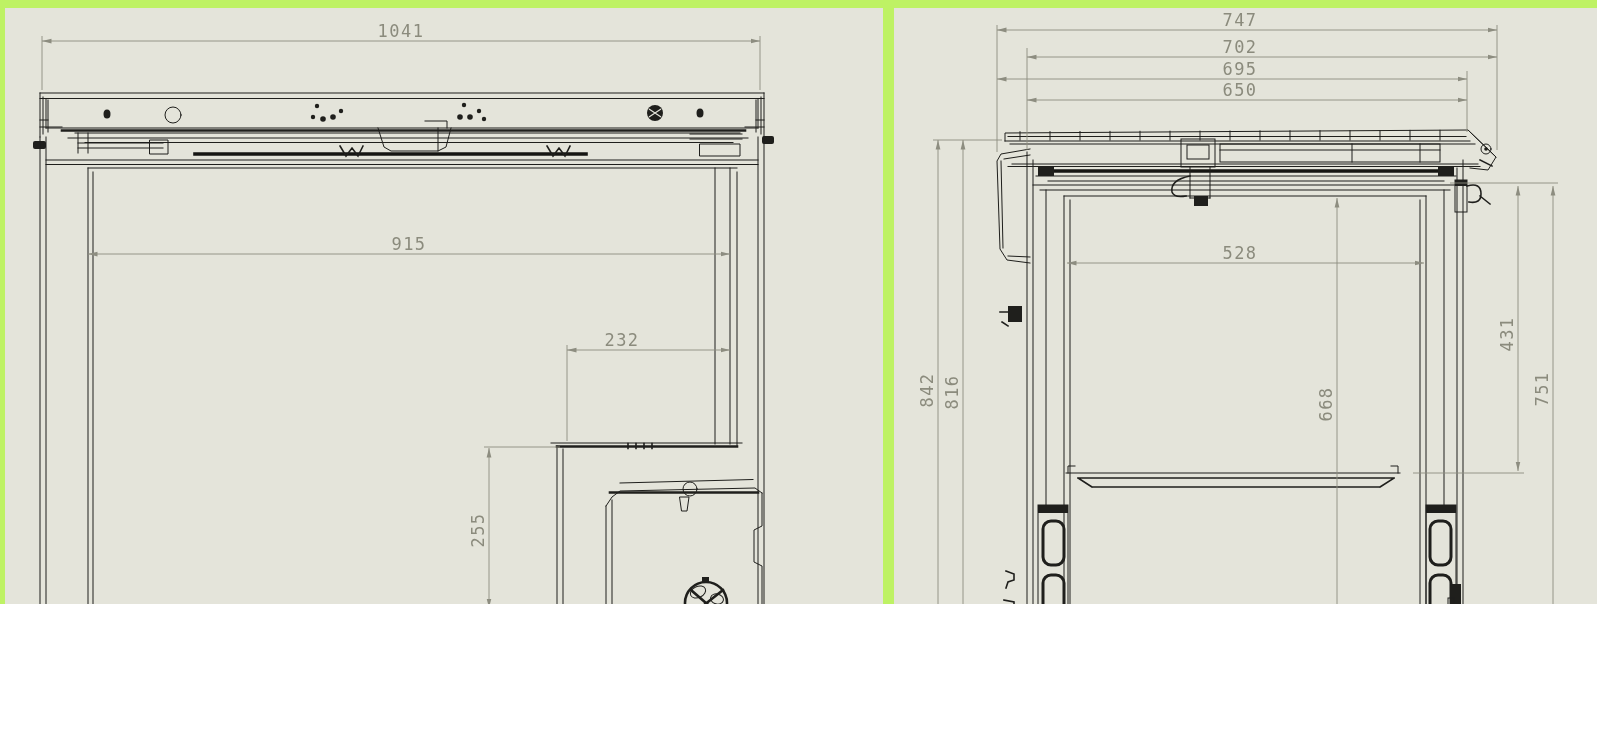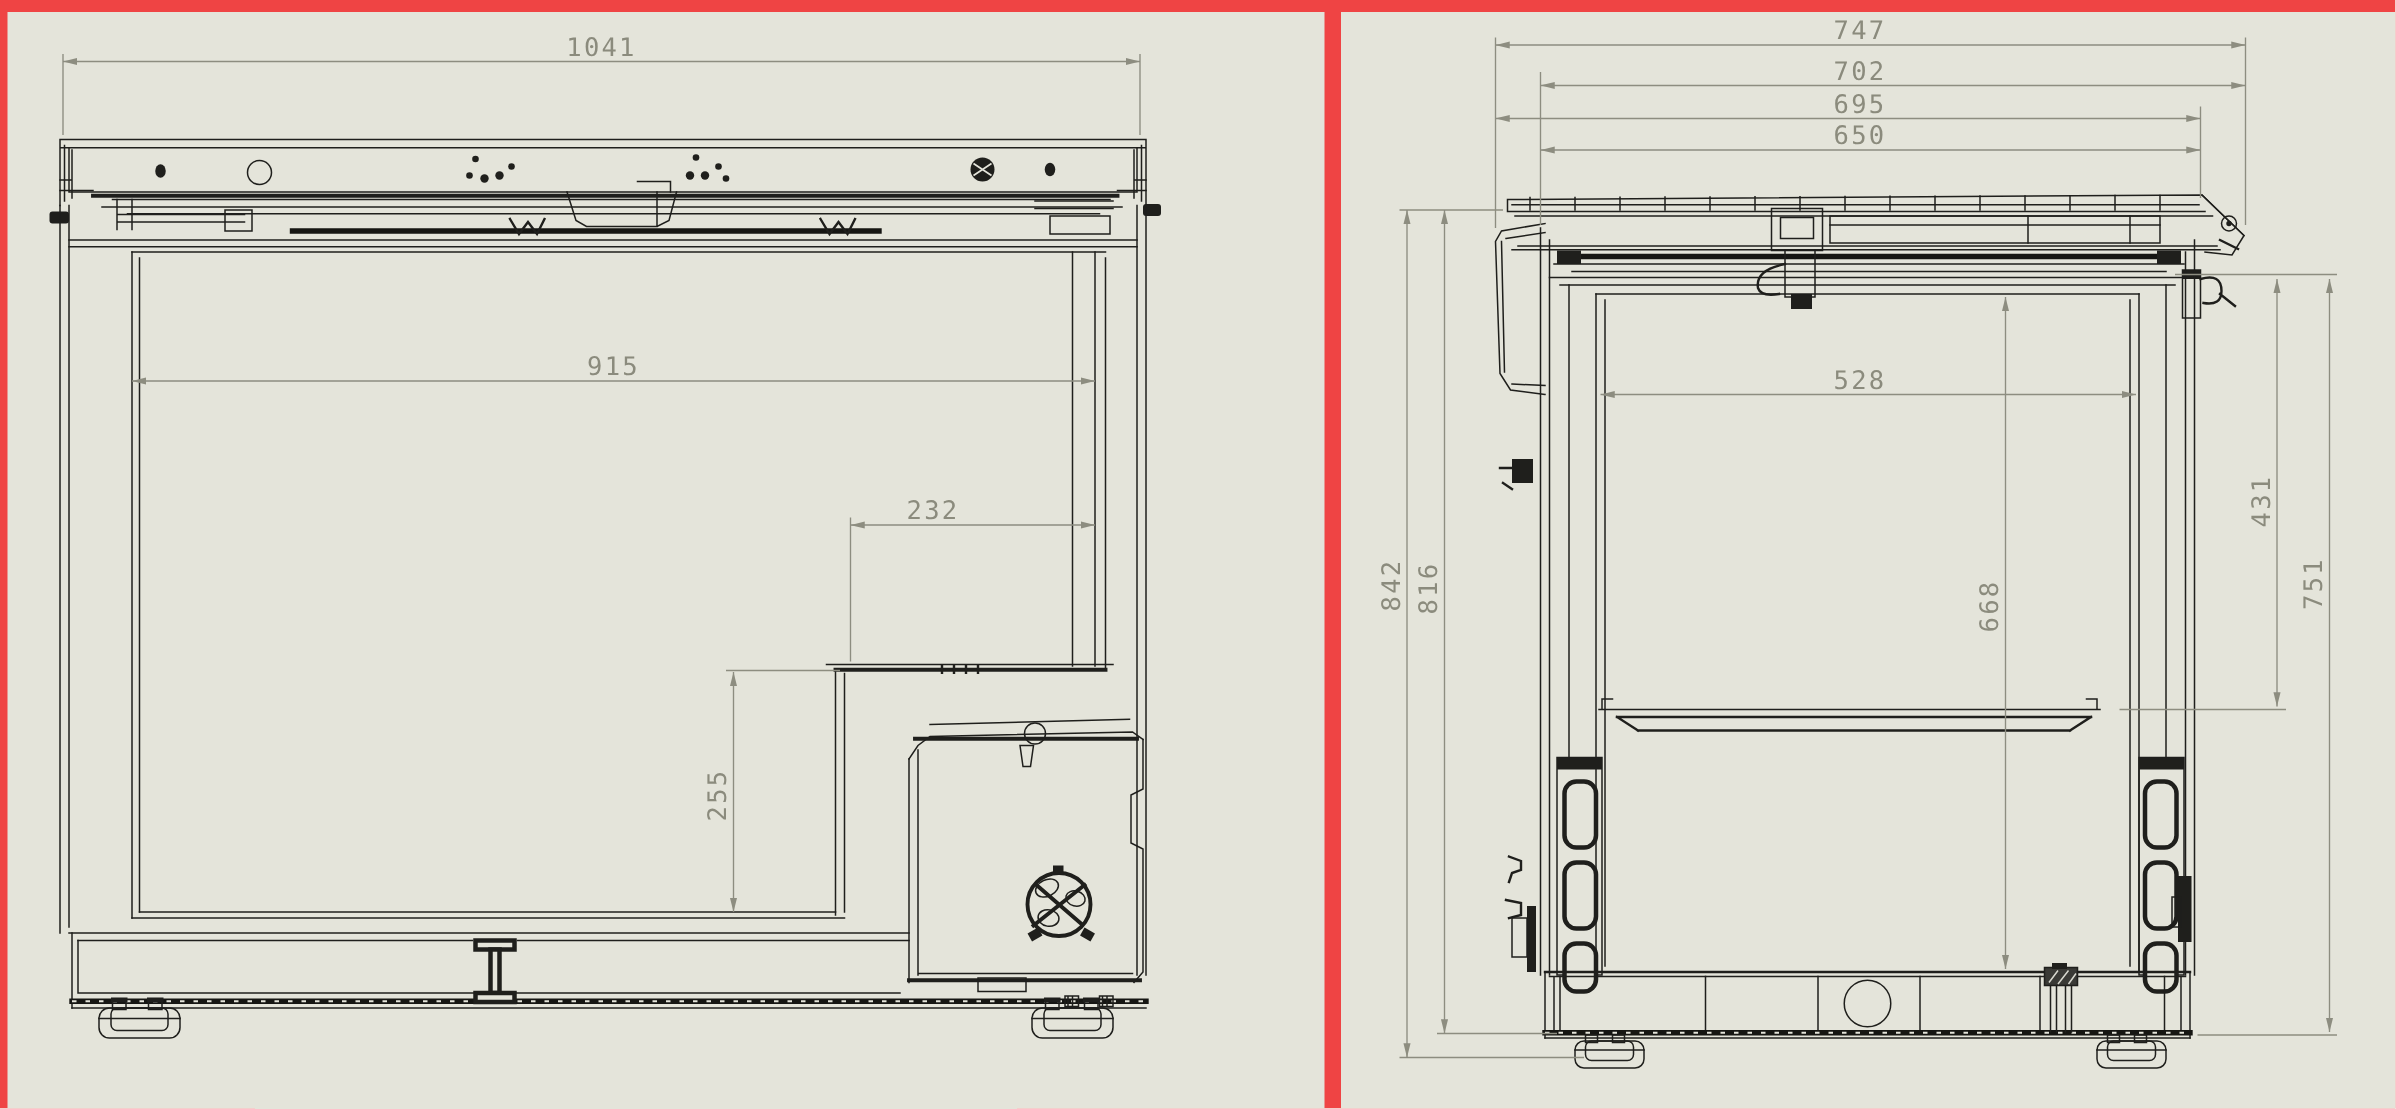--- a/index.html
+++ b/index.html
@@ -1,16 +1,16 @@
 <!DOCTYPE html>
 <html><head>
 <meta charset="utf-8">
 <style>
   html,body{margin:0;padding:0;background:#ffffff;}
-  .stage{position:relative;width:1597px;height:739px;background:#ef4444;overflow:hidden;
+  .stage{position:relative;width:1597px;height:604px;background:#bef264;overflow:hidden;
          font-family:"DejaVu Sans Mono", monospace;}
   svg{position:absolute;left:0;top:0;}
   .ln  {stroke:#1f1f1c;fill:none;stroke-width:1;stroke-linecap:square;}
   .ln15{stroke:#1f1f1c;fill:none;stroke-width:1.6;stroke-linecap:square;}
   .ln2 {stroke:#1f1f1c;fill:none;stroke-width:2.6;stroke-linecap:square;}
   .thk {stroke:#161613;fill:none;stroke-width:3.6;stroke-linecap:square;}
   .fk  {fill:#1f1f1c;stroke:none;}
   .dim {stroke:#8d8d80;fill:none;stroke-width:0.9;}
   .dimtxt{font:17px "DejaVu Sans Mono", monospace;fill:#8b8b7d;letter-spacing:1.5px;}
   .panel{fill:#e4e4da;stroke:none;}

